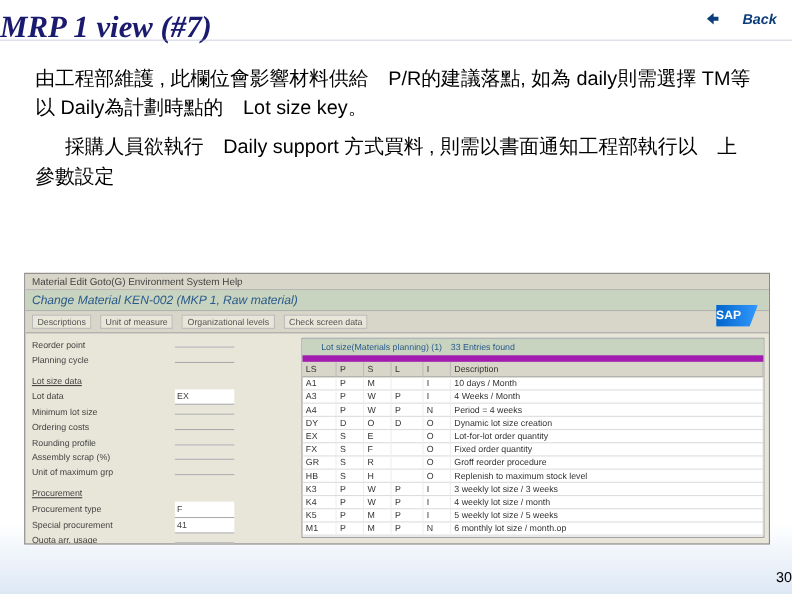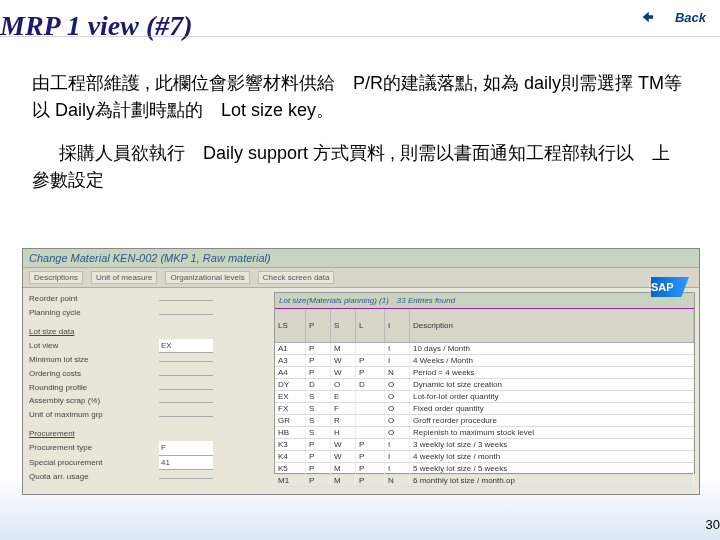--- a/index.html
+++ b/index.html
@@ -5,36 +5,36 @@
 body{margin:0;font-family:"Microsoft YaHei",Arial,sans-serif;background:#f0f0f0}
 .slide{width:720px;height:540px;background:linear-gradient(to bottom,#fff 0%,#fff 88%,#dde8f5 100%);position:relative;overflow:hidden}
 .logo{position:absolute;top:8px;left:10px;display:flex;align-items:center;gap:2px}
 .logo-tri{width:26px;height:26px;background:#0a3d7a;border-radius:3px;display:flex;align-items:center;justify-content:center}
 .logo-tri svg{width:20px;height:20px}
 .logo-text{color:#0a3d7a;font-weight:bold;font-size:15px;font-style:italic;letter-spacing:1px}
 .back-btn{position:absolute;top:10px;right:14px;display:flex;align-items:flex-start;gap:21px;color:#0a3d7a;font-weight:bold;font-size:13px;font-style:italic;cursor:pointer}
 .back-btn svg{width:14px;height:14px}
 .title{text-align:left;font-family:"Comic Sans MS","Brush Script MT",cursive;font-style:italic;font-size:28px;color:#1a1a6e;padding-top:10px;font-weight:bold}
 .content{padding:12px 32px 0 32px;font-size:18px;color:#000;line-height:1.5}
-.content p{margin:16px 0 8px 0}
+.content p{margin:4px 0 8px 0}
 .indent{text-indent:1.5em}
 .sap-shot{position:absolute;top:248px;left:22px;width:676px;height:245px;background:#e8e6d9;border:1px solid #888;font-family:Arial,sans-serif;font-size:9px;color:#333;overflow:hidden;filter:blur(0.3px)}
 .sap-menubar{background:#d8d6c8;padding:2px 6px;border-bottom:1px solid #aaa;font-size:9px;color:#444}
 .sap-titlebar{background:#c8d4c0;padding:3px 6px;font-style:italic;color:#2a5a8a;font-size:11px;border-bottom:1px solid #aaa}
 .sap-toolbar{background:#d8d6c8;padding:3px 6px;border-bottom:1px solid #aaa;font-size:8px;color:#555;display:flex;gap:8px;align-items:center}
 .sap-toolbar span{border:1px solid #bbb;padding:1px 4px;background:#e8e6d9}
 .sap-body{display:flex;height:190px}
 .sap-left{width:235px;padding:4px 6px;font-size:8px;color:#444;line-height:1.7}
 .sap-left .sec{margin-bottom:6px}
 .sap-left .lbl{display:inline-block;width:130px}
 .sap-left .fld{display:inline-block;width:50px;border-bottom:1px solid #aaa;background:#fff;padding:0 2px}
 .sap-right{flex:1;background:#fff;border:1px solid #999;margin:4px;font-size:8px}
-.sap-right .hdr{background:#c8d4c0;padding:2px 4px;color:#2a5a8a;font-style:italic;border-bottom:1px solid #a21caf}
+.sap-right .hdr{background:#c8d4c0;padding:2px 17px;color:#2a5a8a;border-bottom:6px solid #a21caf}
 .sap-right .thdr{display:flex;background:#d8d6c8;border-bottom:1px solid #aaa}
-.sap-right .thdr div{padding:12px 3px;border-right:1px solid #bbb}
+.sap-right .thdr div{padding:2px 3px;border-right:1px solid #bbb}
 .sap-right .row{display:flex;border-bottom:1px solid #ddd}
 .sap-right .row div{padding:1px 3px;border-right:1px solid #eee;white-space:nowrap;overflow:hidden}
 .c1{width:24px}.c2{width:18px}.c3{width:18px}.c4{width:22px}.c5{width:18px}.c6{flex:1}
 .sap-logo{position:absolute;top:28px;right:10px;width:38px;height:20px;background:linear-gradient(to right,#0066cc,#3399ff);color:#fff;font-weight:bold;font-size:11px;text-align:left;line-height:20px;clip-path:polygon(0 0,100% 0,80% 100%,0 100%)}
 .pagenum{position:absolute;bottom:8px;left:0;right:0;text-align:right;font-size:13px;color:#000}
 .divider{position:absolute;top:36px;left:0;right:0;height:1px;background:#aac;opacity:0.5}
 </style>
 </head>
 <body>
 
@@ -50,36 +50,37 @@
   </div>
 
   <div class="title">MRP 1 view (#7)</div>
 
   <div class="content">
     <p>由工程部維護 , 此欄位會影響材料供給　P/R的建議落點, 如為 daily則需選擇 TM等以 Daily為計劃時點的　Lot size key。</p>
     <p class="indent">採購人員欲執行　Daily support 方式買料 , 則需以書面通知工程部執行以　上參數設定</p>
   </div>
 
   <div class="sap-shot">
+    <div class="sap-menubar">Material  Edit  Goto(G)  Environment  System  Help</div>
     <div class="sap-titlebar">Change Material KEN-002 (MKP 1, Raw material)</div>
     <div class="sap-toolbar">
       <span>Descriptions</span>
       <span>Unit of measure</span>
       <span>Organizational levels</span>
       <span>Check screen data</span>
     </div>
     <div class="sap-logo">SAP</div>
     <div class="sap-body">
       <div class="sap-left">
         <div class="sec" id="sec1">
             <div><span class="lbl">Reorder point</span><span class="fld"></span></div>
             <div><span class="lbl">Planning cycle</span><span class="fld"></span></div>
           </div>
         <div class="sec"><u>Lot size data</u><div id="sec2">
-              <div><span class="lbl">Lot view</span><span class="fld">EX</span></div>
+              <div><span class="lbl">Lot data</span><span class="fld">EX</span></div>
               <div><span class="lbl">Minimum lot size</span><span class="fld"></span></div>
               <div><span class="lbl">Ordering costs</span><span class="fld"></span></div>
               <div><span class="lbl">Rounding profile</span><span class="fld"></span></div>
               <div><span class="lbl">Assembly scrap (%)</span><span class="fld"></span></div>
               <div><span class="lbl">Unit of maximum grp</span><span class="fld"></span></div>
             </div></div>
         <div class="sec"><u>Procurement</u><div id="sec3">
               <div><span class="lbl">Procurement type</span><span class="fld">F</span></div>
               <div><span class="lbl">Special procurement</span><span class="fld">41</span></div>
               <div><span class="lbl">Quota arr. usage</span><span class="fld"></span></div>

